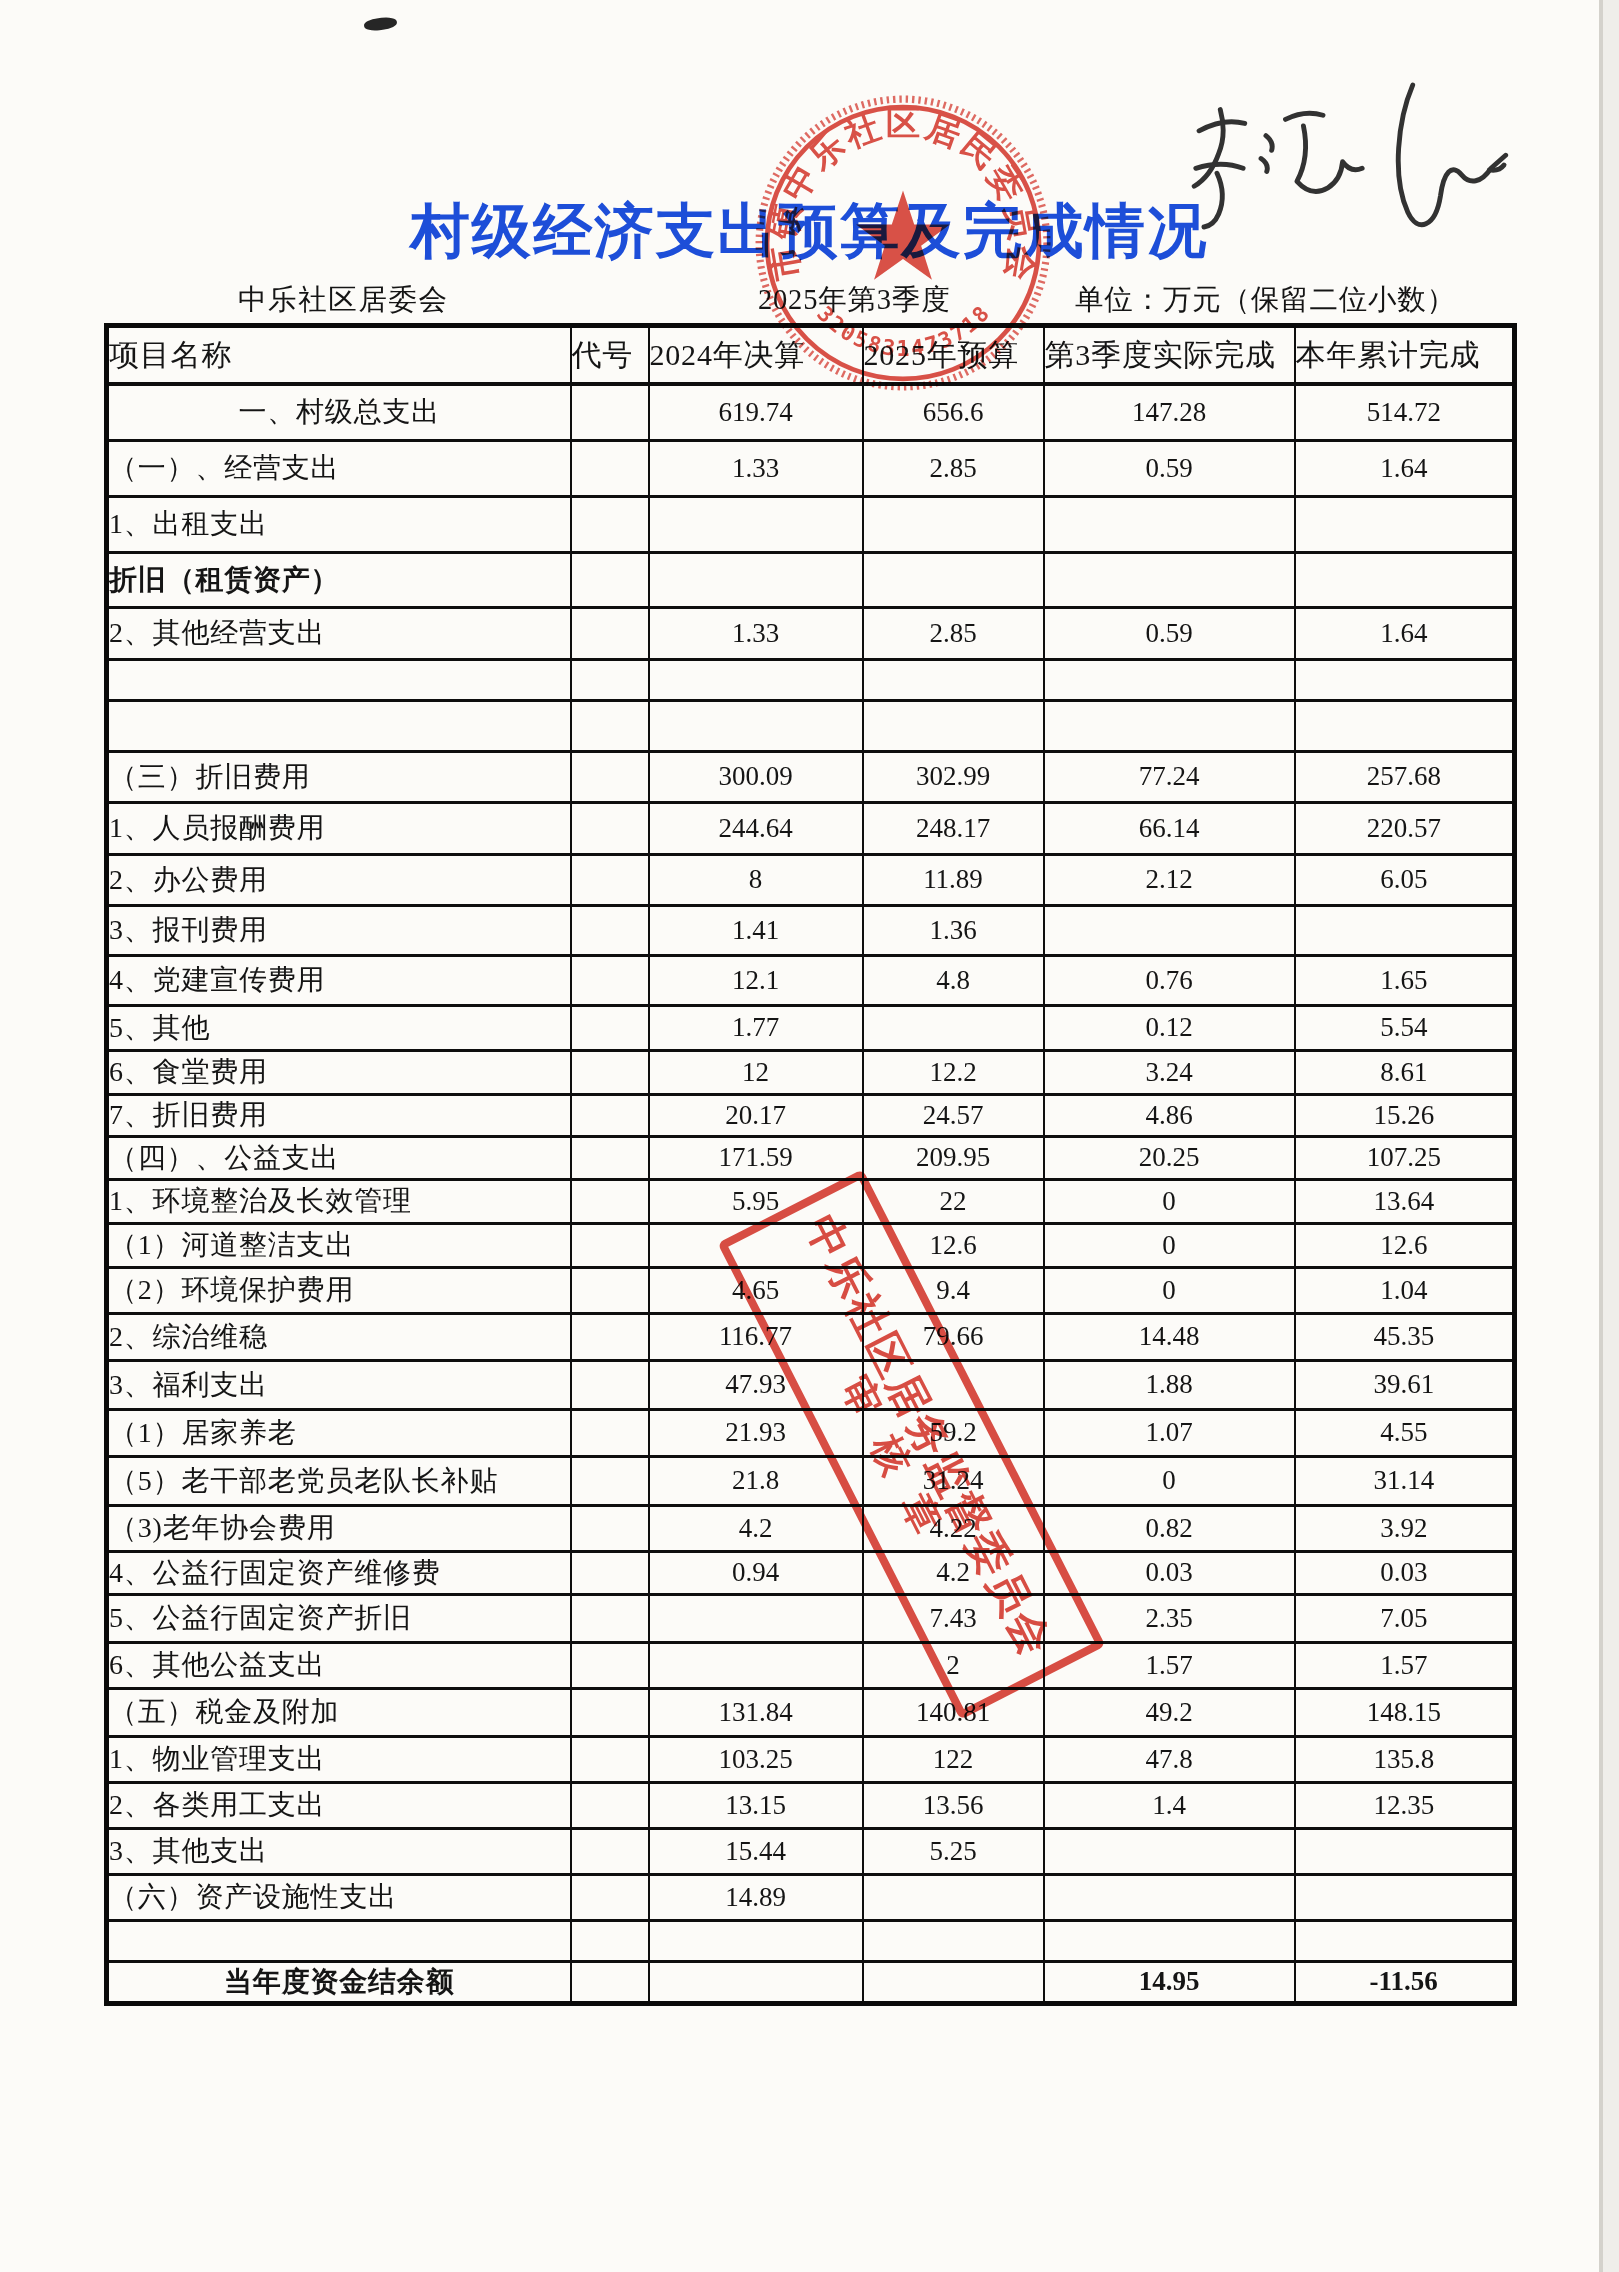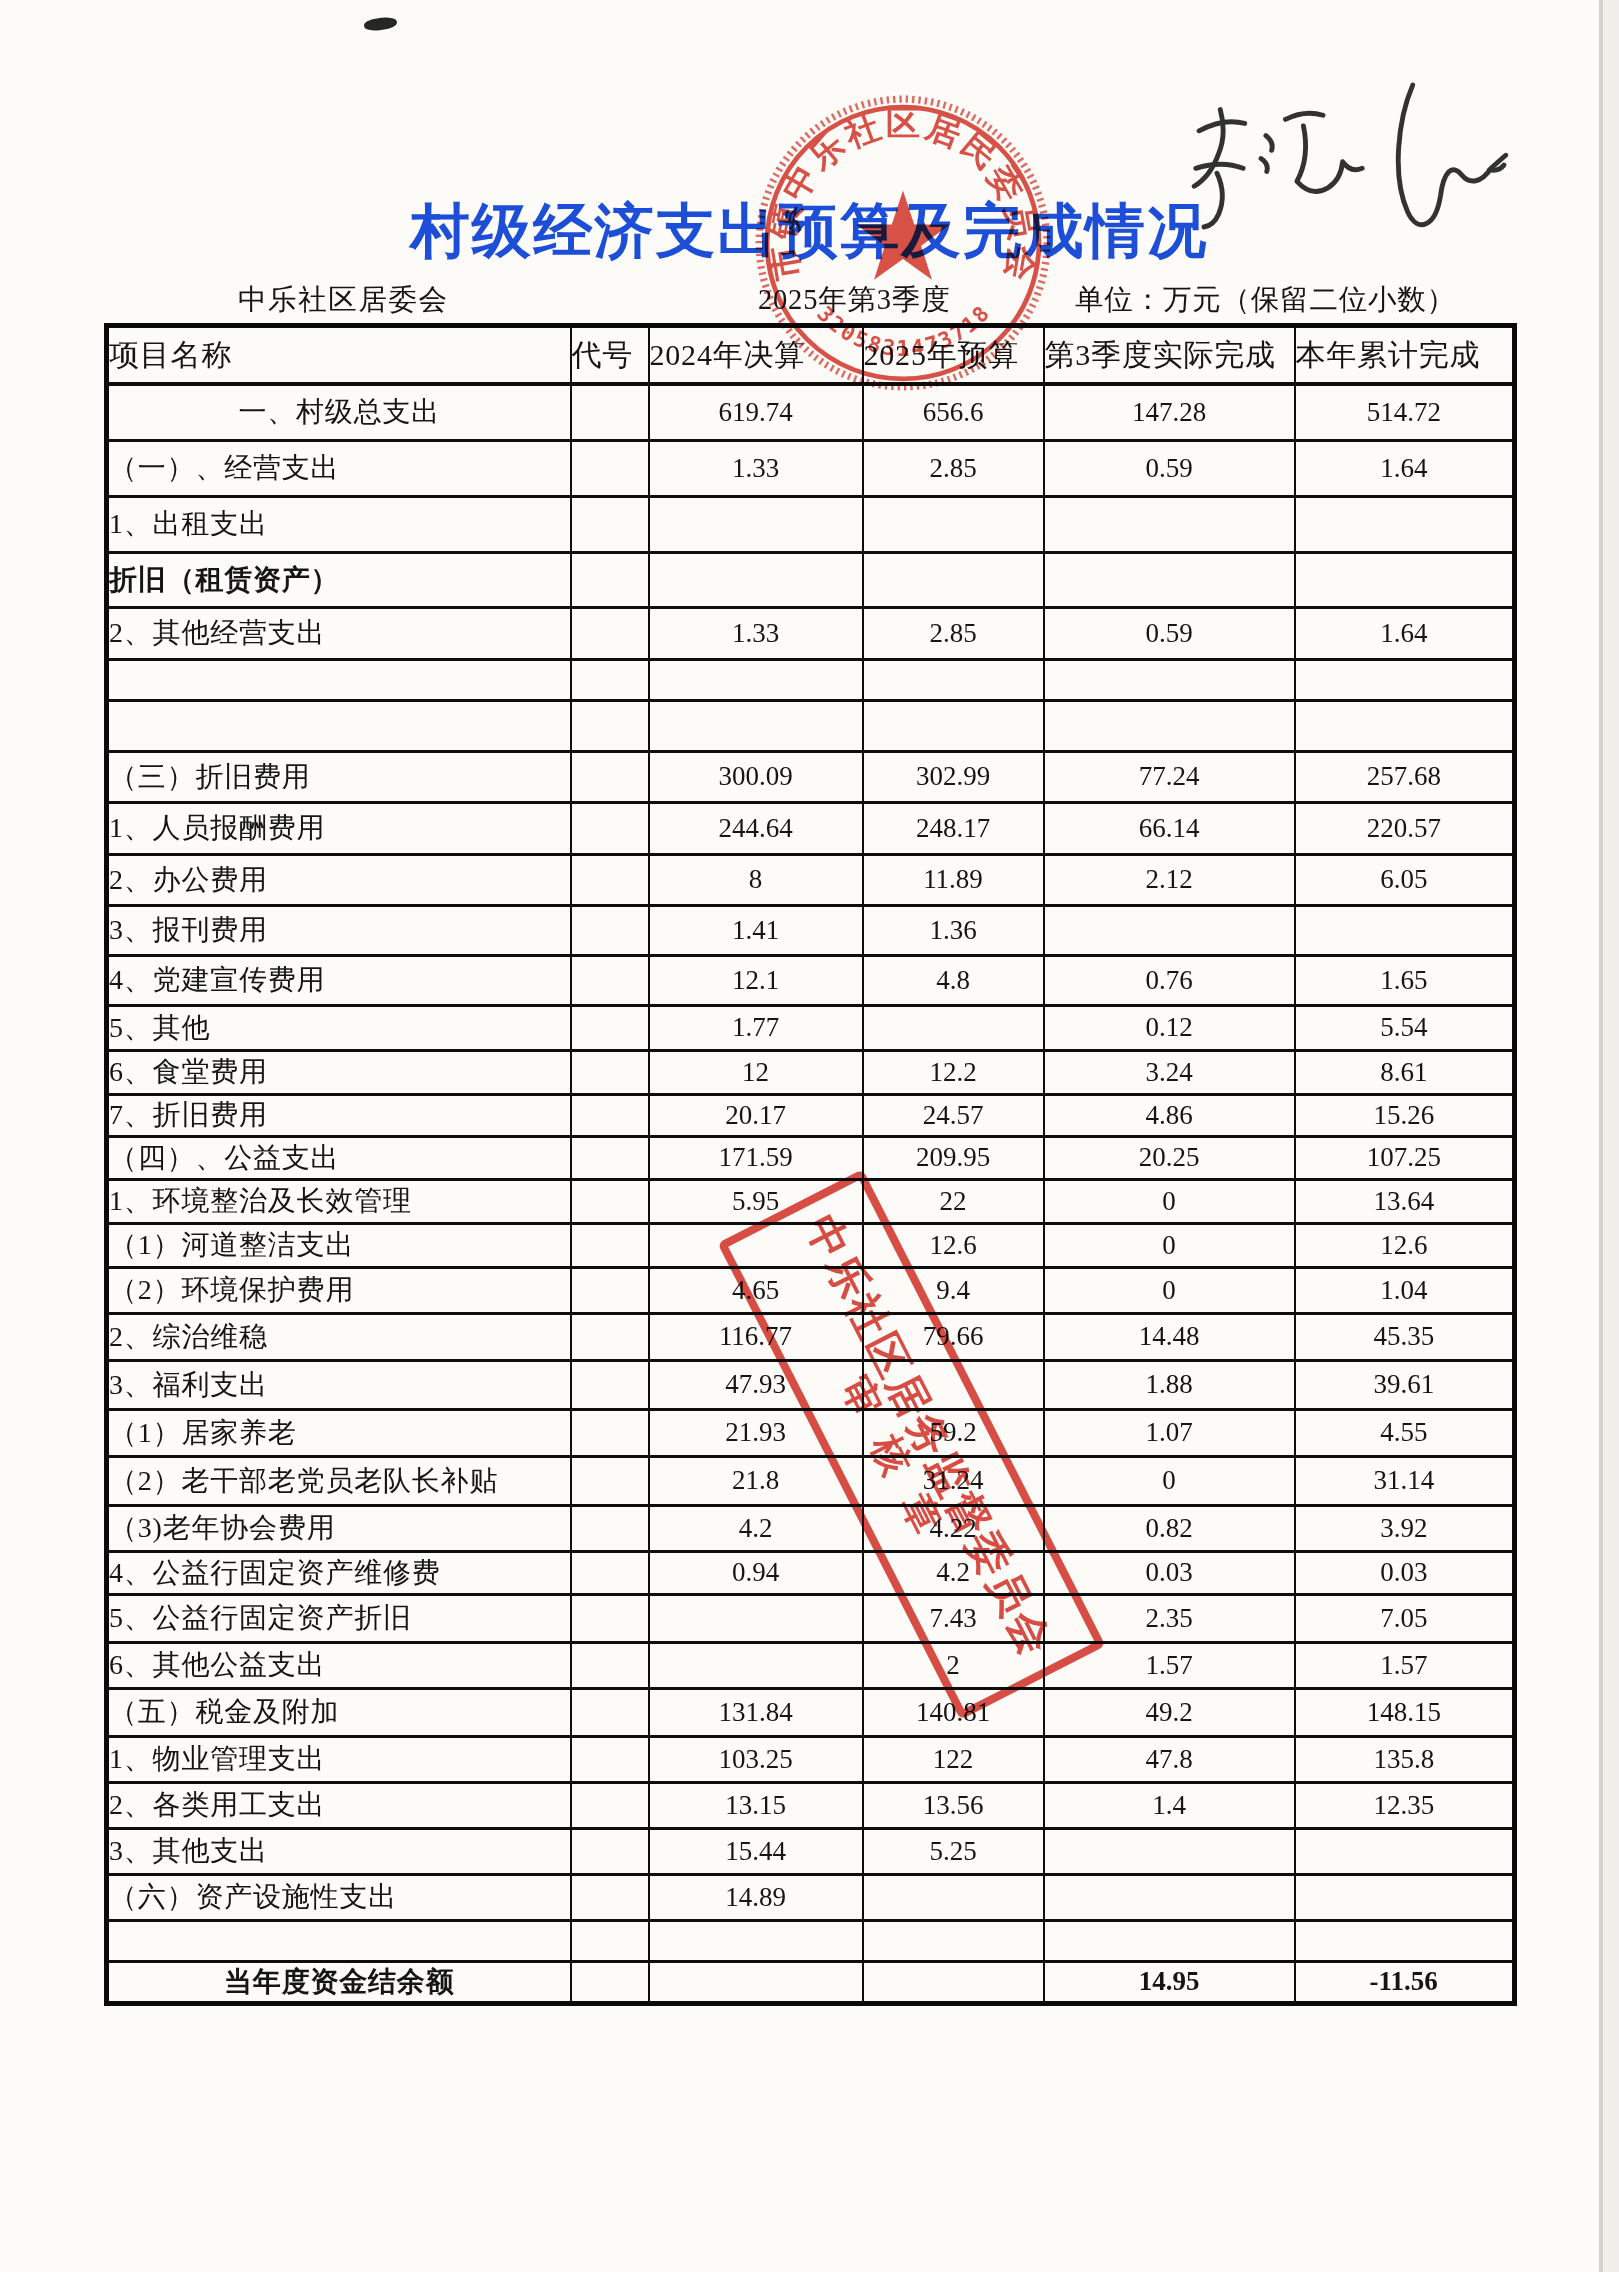--- a/index.html
+++ b/index.html
@@ -307,21 +307,21 @@
         </tr>
         <tr style="height: 47px;">
           <td class="c-label ind2">（1）居家养老</td>
           <td class="c-num"></td>
           <td class="c-num">21.93</td>
           <td class="c-num">59.2</td>
           <td class="c-num">1.07</td>
           <td class="c-num">4.55</td>
         </tr>
         <tr style="height: 49px;">
-          <td class="c-label ind2">（2）老干部老党员老队长补贴</td>
+          <td class="c-label ind2">（5）老干部老党员老队长补贴</td>
           <td class="c-num"></td>
           <td class="c-num">21.8</td>
           <td class="c-num">31.24</td>
           <td class="c-num">0</td>
           <td class="c-num">31.14</td>
         </tr>
         <tr style="height: 46px;">
           <td class="c-label ind2">（3)老年协会费用</td>
           <td class="c-num"></td>
           <td class="c-num">4.2</td>

